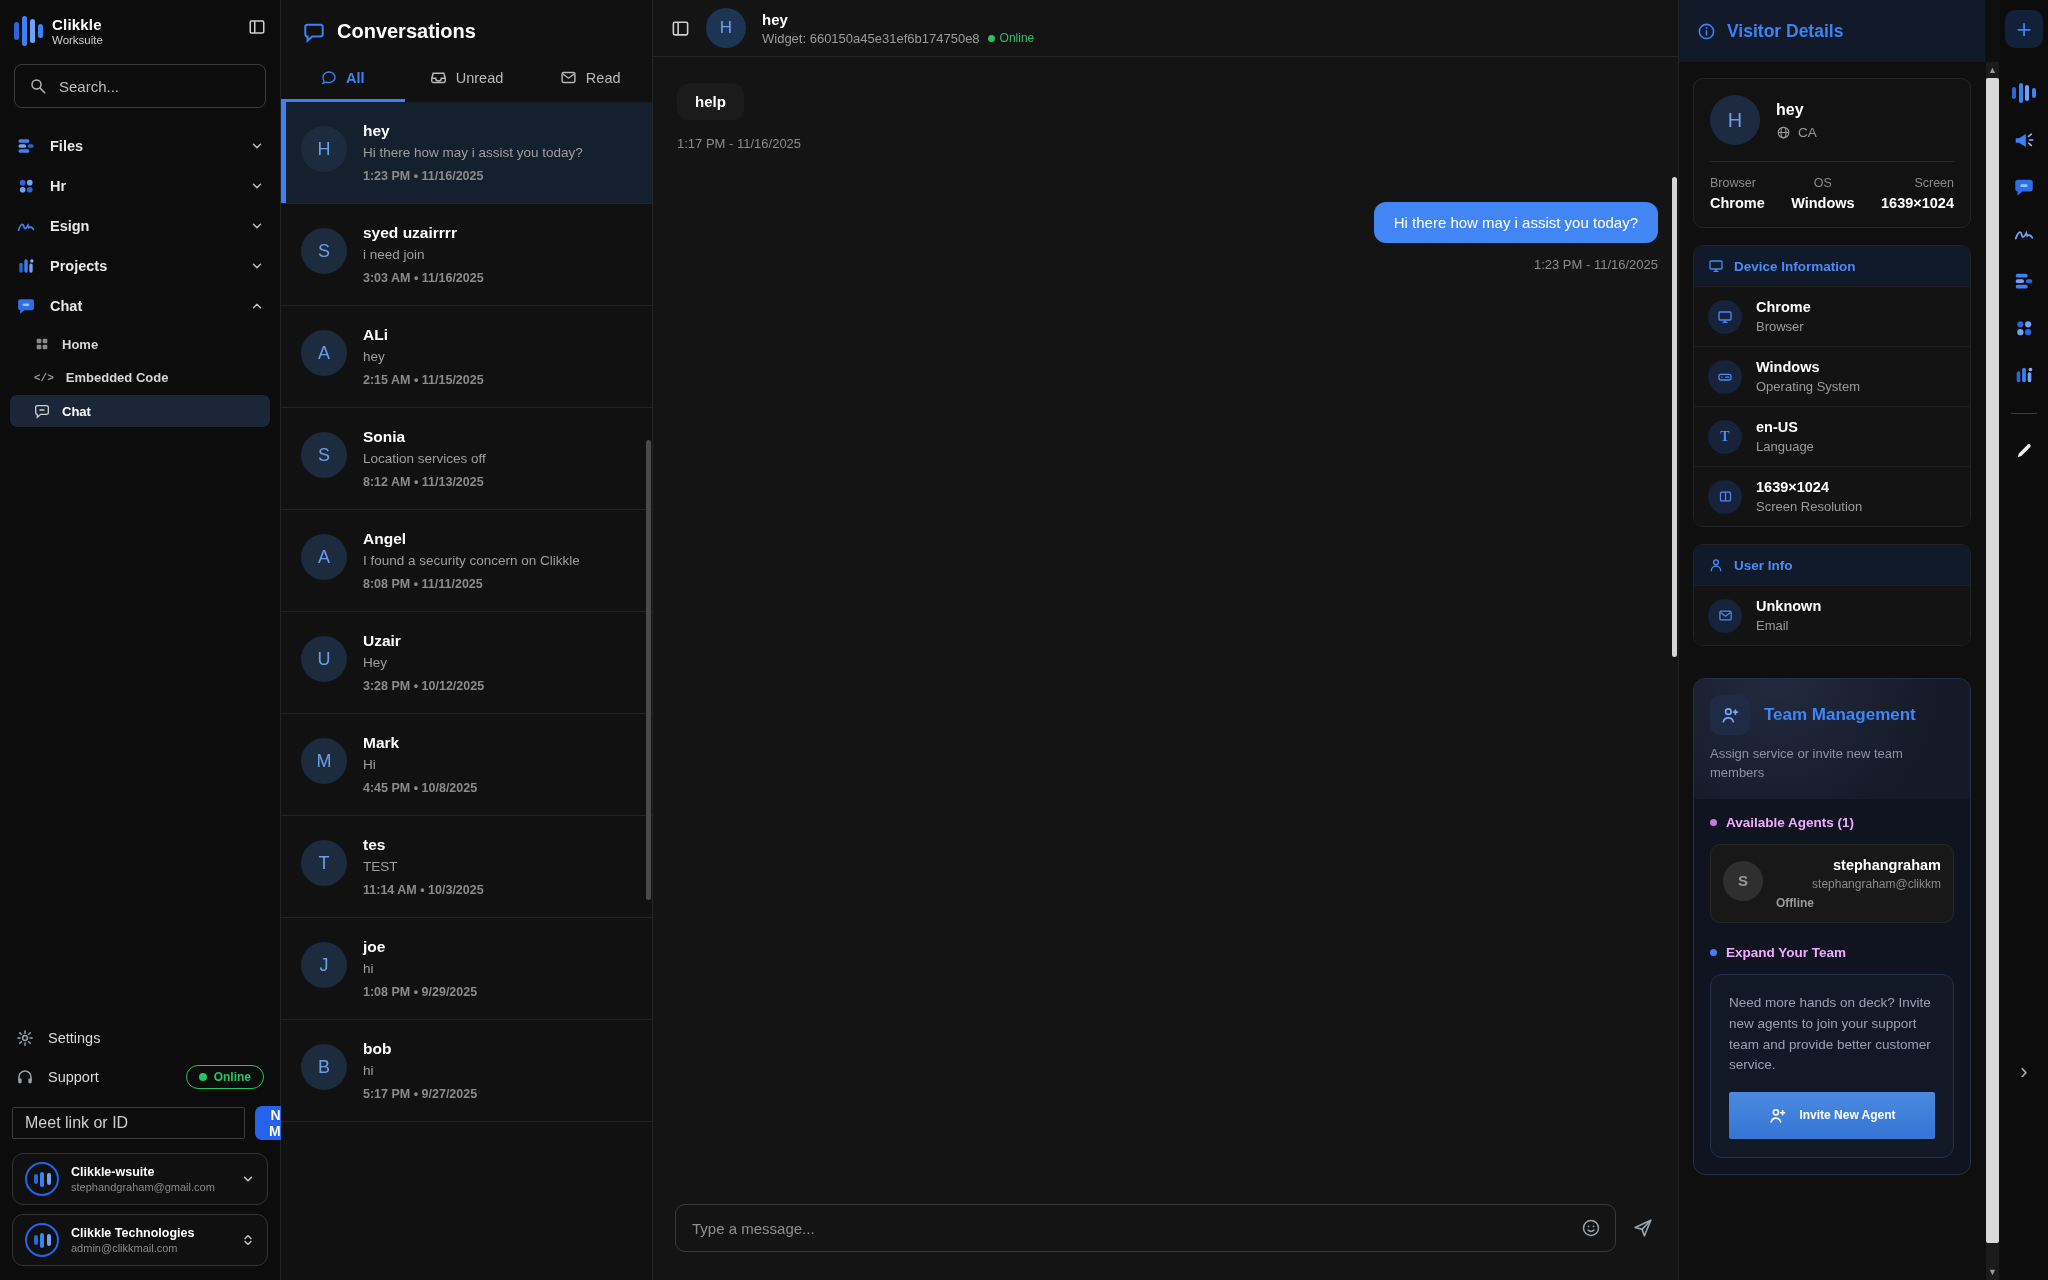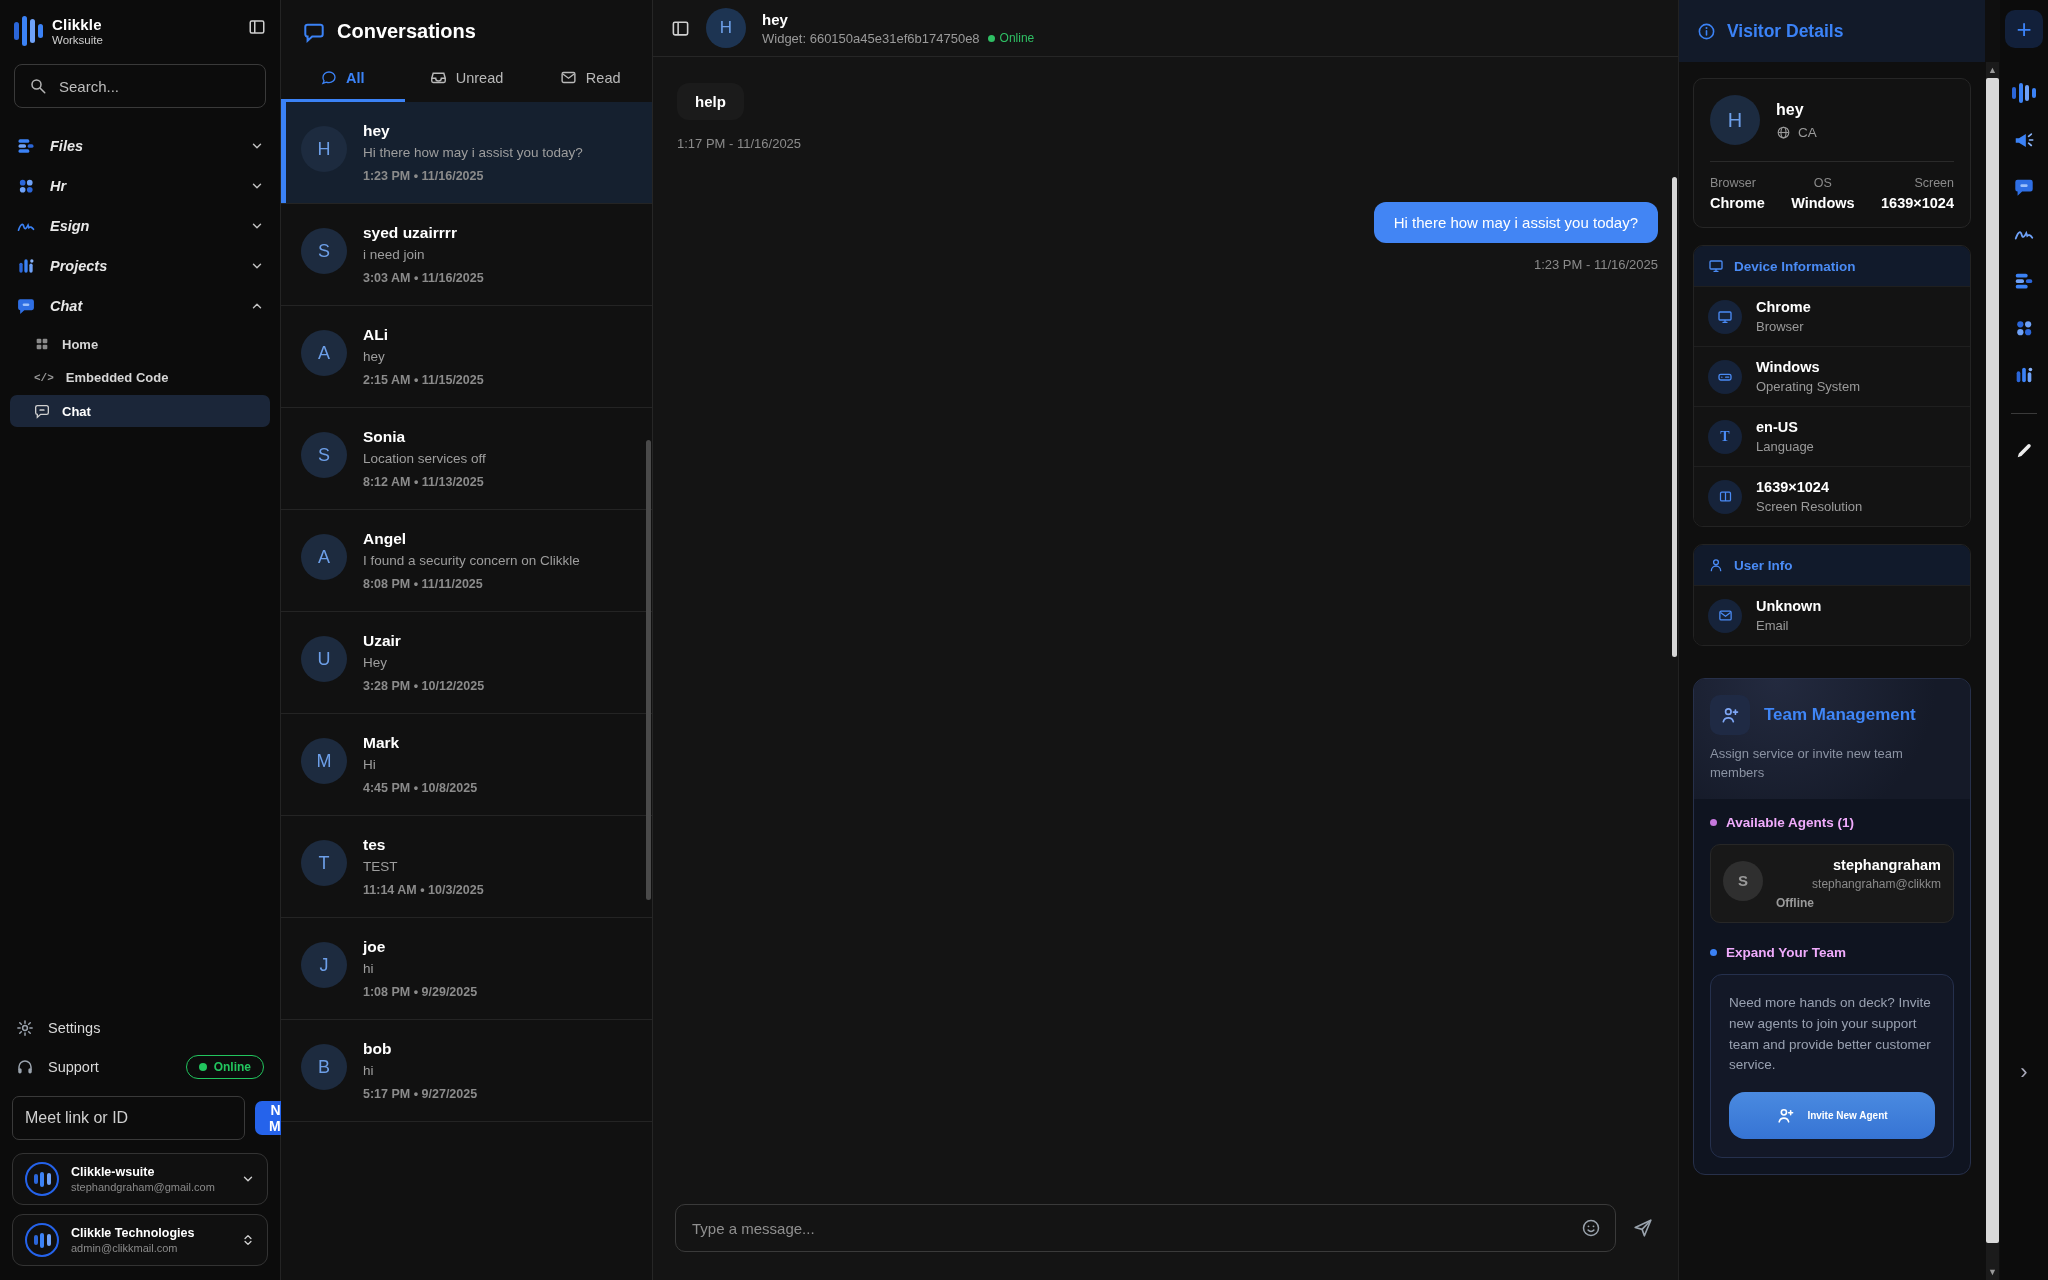--- a/index.html
+++ b/index.html
@@ -17,36 +17,36 @@
   .lb1{height:18px;background:#2b66d9;} .lb2{height:30px;background:#3b82f6;} .lb3{height:24px;background:#6fa2f8;} .lb4{height:14px;background:#3b82f6;}
   .logo-text b { display:block; font-size:15px; letter-spacing:.2px; color:#fff; }
   .logo-text i { display:block; font-style:normal; font-size:11.5px; color:#cfcfcf; margin-top:1px; }
   .collapse-btn { color:#cfcfcf; margin-top:4px; cursor:pointer; }
 
   .search-box { margin:16px 14px 6px; height:44px; border:1px solid #3a3a3a; border-radius:8px; display:flex; align-items:center; gap:12px; padding:0 14px; color:#b5b5b5; }
   .search-box input { background:transparent; border:none; outline:none; color:#ddd; font-size:15px; width:100%; font-family:inherit; }
   .search-box input::placeholder { color:#bdbdbd; }
 
   .nav { margin-top:12px; }
-  .nav-item { display:flex; align-items:center; gap:14px; padding:10px 16px; cursor:pointer;font-style:italic; }
+  .nav-item { display:flex; align-items:center; gap:14px; padding:10px 16px; cursor:pointer; }
   .nav-item .lbl { font-size:14.5px; font-weight:bold; color:#e8e8e8; flex:1; }
   .nav-item .chev { color:#c4c4c4; }
   .subnav { }
   .sub-item { display:flex; align-items:center; gap:12px; padding:8px 16px 8px 24px; margin:2px 10px; border-radius:7px; cursor:pointer; }
   .sub-item .slbl { font-size:13px; font-weight:bold; color:#d6d6d6; }
   .sub-item.active { background:#1b2639; }
   .sub-item.active .slbl { color:#fff; }
 
   .sidebar-bottom { margin-top:auto; }
   .util-row { display:flex; align-items:center; gap:14px; padding:9px 16px; cursor:pointer; }
   .util-row .lbl { font-size:14.5px; color:#d9d9d9; flex:1; }
   .online-pill { display:inline-flex; align-items:center; gap:7px; border:1px solid #22c55e; color:#22c55e; font-size:12px; font-weight:bold; border-radius:999px; padding:4px 12px; }
   .online-pill .dot { width:8px; height:8px; border-radius:50%; background:#22c55e; }
   .meet-row { display:flex; gap:10px; padding:8px 12px 4px; align-items:center; }
-  .meet-input { flex:1; height:44px; border:1px solid #3a3a3a; border-radius:7px; background:transparent; color:#ddd; font-size:16px; padding:0 12px; outline:none; font-family:inherit; }
+  .meet-input { flex:1; height:32px; border:1px solid #3a3a3a; border-radius:2px; background:transparent; color:#ddd; font-size:16px; padding:0 12px; outline:none; font-family:inherit; }
   .meet-input::placeholder { color:#cfcfcf; }
   .new-meet { height:34px; background:#2563eb; border:none; border-radius:7px; color:#fff; font-weight:bold; font-size:14px; padding:0 14px; cursor:pointer; font-family:inherit; }
   .acct { margin:9px 12px 0; border:1px solid #333; border-radius:11px; background:#101010; display:flex; align-items:center; gap:12px; padding:8px 12px; cursor:pointer; }
   .acct-av { width:34px; height:34px; border-radius:50%; border:2px solid #2563eb; display:flex; align-items:center; justify-content:center; }
   .acct-name { font-size:12.5px; font-weight:bold; color:#fff; }
   .acct-email { font-size:11px; color:#8a8a8a; margin-top:2px; }
   .acct-main { flex:1; }
   .acct-chev { color:#cfcfcf; }
 
   
@@ -126,21 +126,21 @@
   .bullet.purple { background:#c678dd; }
   .bullet.blue { background:#3b82f6; }
   .bullet-lbl { font-size:13.5px; font-weight:bold; color:#f0abfc; }
   .agent-card { margin:10px 16px 6px; background:#181818; border:1px solid #272727; border-radius:10px; padding:12px; display:flex; gap:13px; }
   .a-av { width:40px; height:40px; min-width:40px; border-radius:50%; background:#2f2f2f; color:#9a9a9a; font-size:15px; font-weight:bold; display:flex; align-items:center; justify-content:center; margin-top:4px; }
   .a-name { font-size:14.5px; font-weight:bold; color:#fff; }
   .a-email { font-size:12px; color:#8a8a8a; margin-top:4px; white-space:nowrap; overflow:hidden; max-width:130px; }
   .a-status { font-size:12px; font-weight:bold; color:#9a9a9a; margin-top:5px; }
   .invite-card { margin:10px 16px 16px; background:#131827; border:1px solid #25304d; border-radius:12px; padding:18px; }
   .invite-text { font-size:13.5px; color:#98a0b0; line-height:1.55; }
-  .invite-btn { margin-top:16px; width:100%; background:linear-gradient(180deg,#4a8ae0,#3674d4); border:none; border-radius:16px; color:#fff; font-weight:bold; font-size:10px; padding:14px 10px; display:flex; align-items:center; justify-content:center; gap:12px; cursor:pointer; font-family:inherit; line-height:1.4; }
+  .invite-btn { margin-top:16px; width:100%; background:linear-gradient(180deg,#4a8ae0,#3674d4); border:none; border-radius:2px; color:#fff; font-weight:bold; font-size:12px; padding:14px 10px; display:flex; align-items:center; justify-content:center; gap:12px; cursor:pointer; font-family:inherit; line-height:1.4; }
 
   
   .vscroll { width:15px; min-width:15px; background:#0f0f0f; position:relative; }
   .vscroll .track { position:absolute; top:62px; bottom:0; left:1px; right:1px; background:#1b1b1b; }
   .vscroll .arrow { position:absolute; left:0; right:0; text-align:center; color:#9a9a9a; font-size:9px; }
   .vscroll .thumb { position:absolute; left:1px; right:1px; top:78px; height:1165px; background:#d9d9d9; border-radius:2px; }
   .rail { width:48px; min-width:48px; background:#0c0c0c; display:flex; flex-direction:column; align-items:center; padding:10px 0; }
   .rail-plus { width:38px; height:38px; border-radius:10px; background:#12203a; color:#3b82f6; font-size:26px; display:flex; align-items:center; justify-content:center; cursor:pointer; }
   .rail-icons { margin-top:34px; display:flex; flex-direction:column; gap:25px; align-items:center; }
   .rail-ic { cursor:pointer; }

